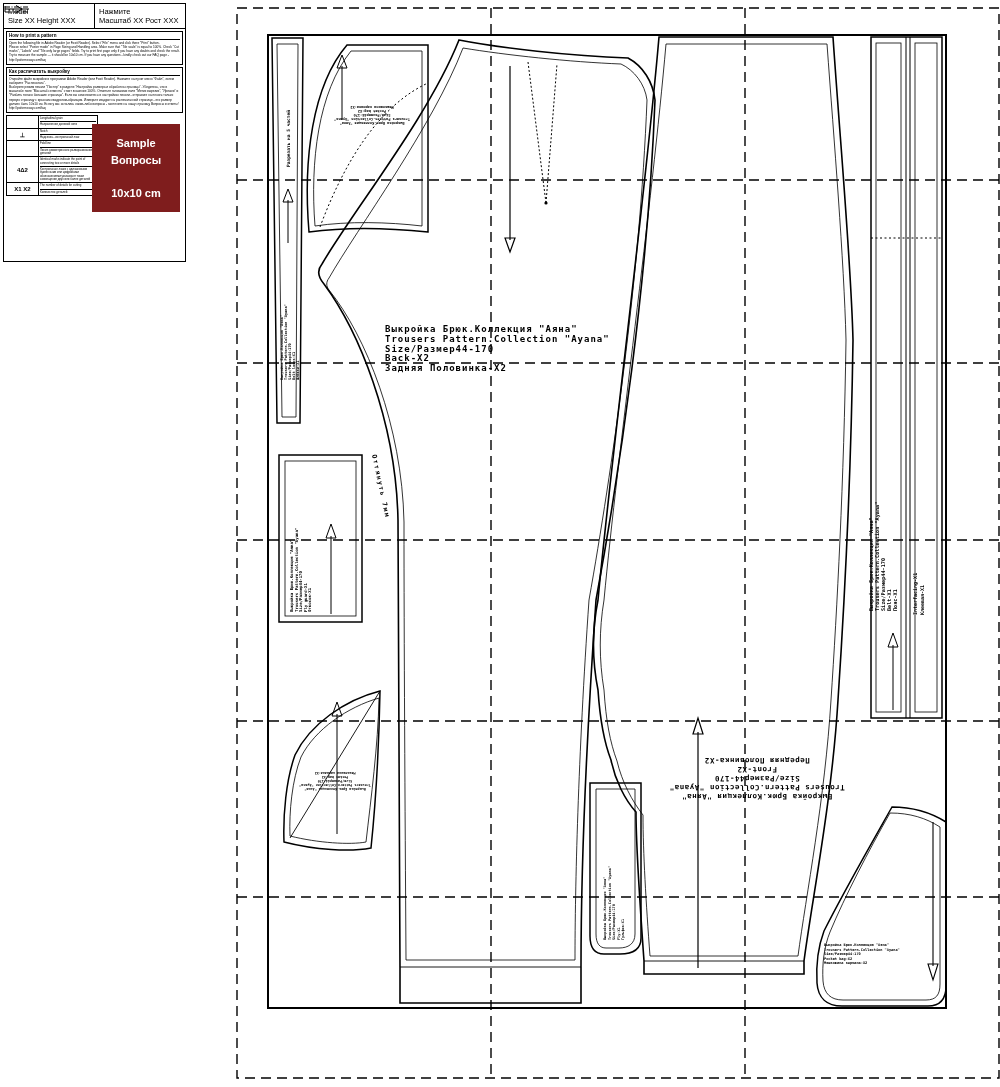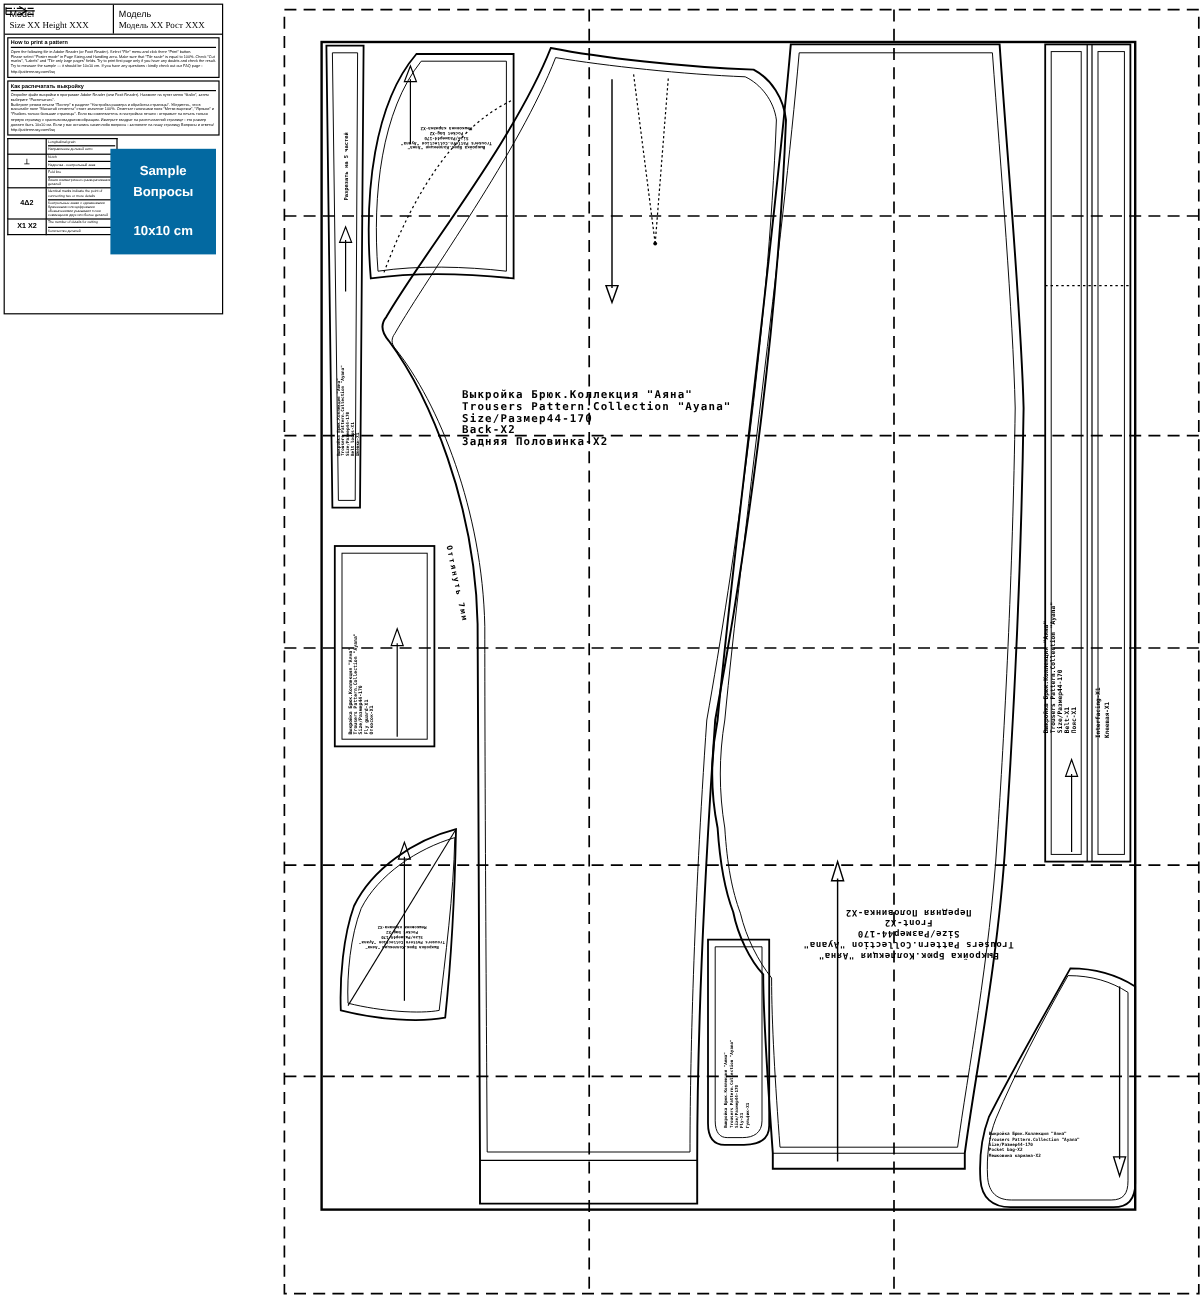--- a/index.html
+++ b/index.html
@@ -8,21 +8,21 @@
   svg{position:absolute;left:0;top:0;}
   svg text{font-family:"DejaVu Sans Mono",monospace;fill:#000;}
 
   
   #info-panel{position:absolute;left:3px;top:3px;width:181px;height:257px;background:#fff;
               border:1px solid #000;font-size:6px;z-index:5;}
   .hdr{display:flex;border-bottom:1px solid #000;}
   .hdr>div{padding:3px 4px;width:50%;}
   .hdr>div:first-child{border-right:1px solid #000;}
   .hdr .l1{font-size:7.5px;}
-  .hdr .l2{font-size:7.5px;font-family:Liberation Serif, serif;}
+  .hdr .l2{font-size:7.5px;}
   .instr{border:1px solid #000;margin:2px;padding:1px 2px 2px 2px;}
   .instr .t{font-weight:bold;font-size:4.6px;border-bottom:1px solid #000;padding-bottom:1px;margin-bottom:1px;}
   .instr .b{font-size:3.2px;line-height:1.3;white-space:pre-wrap;}
   table.legend{border-collapse:collapse;margin:2px;width:92px;}
   table.legend td{border:1px solid #000;padding:1px;vertical-align:middle;}
   td.sym{width:30px;text-align:center;font-size:6px;font-weight:bold;}
   td.des{width:58px;}
   .des .en{font-size:2.9px;border-bottom:1px solid #000;padding-bottom:1px;margin-bottom:1px;line-height:1.15;}
   .des .ru{font-size:2.9px;line-height:1.15;}
   #sample-square{position:absolute;left:92px;top:124px;width:88px;height:88px;
@@ -242,22 +242,22 @@
     </g>
   </svg>
 
   <div id="info-panel">
     <div class="hdr">
       <div>
         <div class="l1">Model</div>
         <div class="l2">Size XX Height XXX</div>
       </div>
       <div>
-        <div class="l1">Модель</div>
-        <div class="l2">Модель XX Рост XXX</div>
+        <div class="l1">Нажмите</div>
+        <div class="l2">Масштаб XX Рост XXX</div>
       </div>
     </div>
 
     <div class="instr">
       <div class="t">How to print a pattern</div>
       <div class="b">Open the following file in Adobe Reader (or Foxit Reader). Select "File" menu and click there "Print" button.
 Please select "Poster mode" in Page Sizing and Handling area. Make sure that "Tile scale" is equal to 100%. Check "Cut marks", "Labels" and "Tile only large pages" fields. Try to print first page only if you have any doubts and check the result. Try to measure the sample — it should be 10x10 cm. If you have any questions - kindly check out our FAQ page - http://patterneasy.com/faq</div>
     </div>
 
     <div class="instr">
@@ -315,20 +315,20 @@
         <td class="sym">X1 X2</td>
         <td class="des">
           <div class="en">The number of details for cutting</div>
           <div class="ru">Количество деталей</div>
         </td>
       </tr>
     </tbody>
       </table>
   </div>
 
-  <div id="sample-square" style="background: #0369a1;">
+  <div id="sample-square" style="background: #7f1d1d;">
     <span>Sample</span>
     <span>Вопросы</span>
     <span>&nbsp;</span>
     <span>10x10 cm</span>
   </div>
 
 </div>
 
 </body></html>

